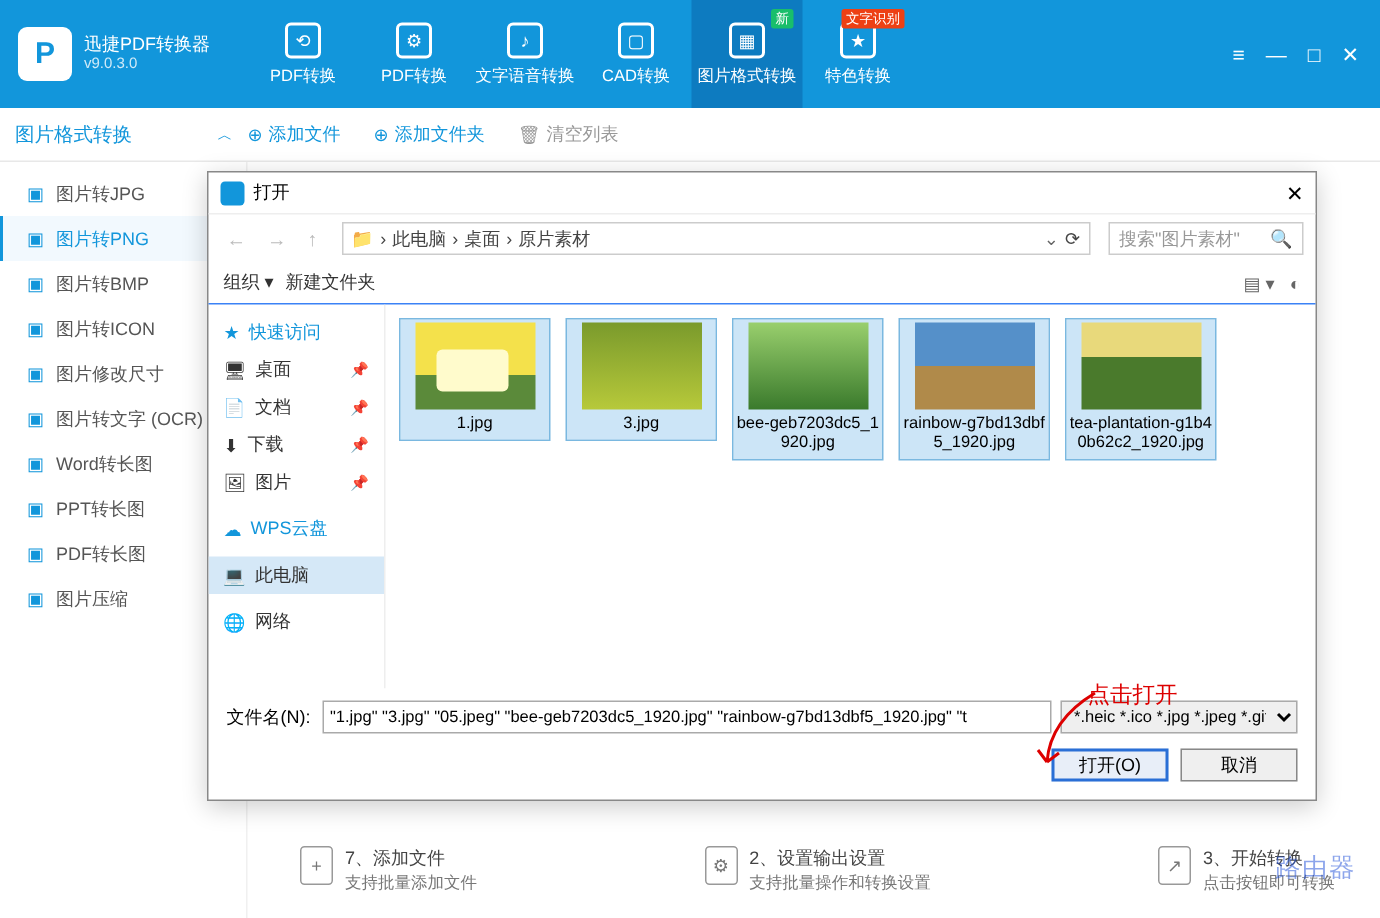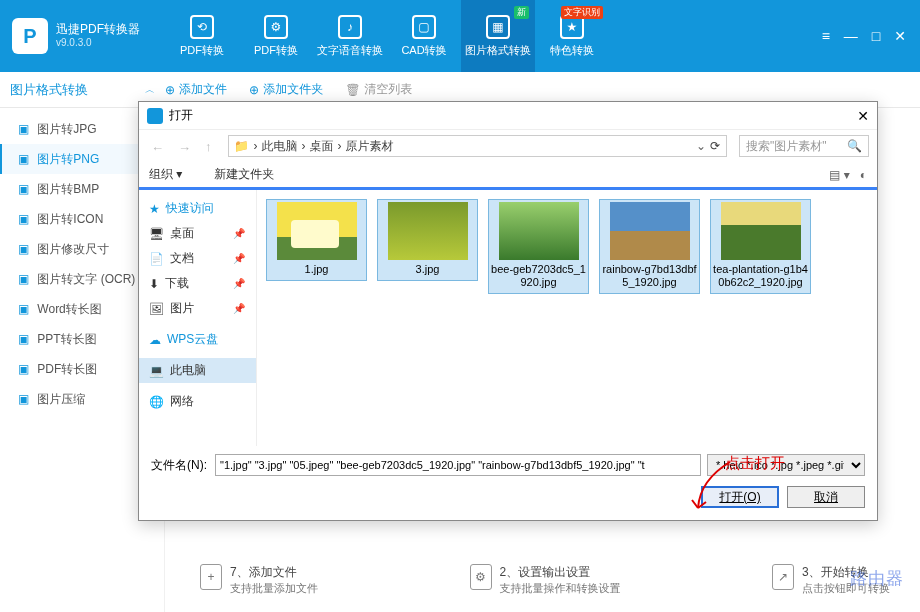--- a/index.html
+++ b/index.html
@@ -36,30 +36,30 @@
 .side-item.active { color: #1296db; background: #f2f9fe; border-left: 2px solid #1296db; padding-left: 16px; }
 .side-icon { color: #1296db; font-size: 12px; }
 
 
 .steps { position: absolute; bottom: 16px; left: 200px; right: 30px; display: flex; justify-content: space-between; font-size: 11px; color: #777; }
 .step { display: flex; gap: 8px; align-items: flex-start; }
 .step .num-icon { width: 22px; height: 26px; border: 1px solid #999; border-radius: 3px; display:flex; align-items:center; justify-content:center; font-size:12px;}
 .step .title { color: #444; font-size: 12px; }
 
 
-.dialog { position: absolute; left: 138px; top: 101px; width: 740px; height: 420px; background: #fff; border: 1px solid #888; box-shadow: 0 4px 16px rgba(0,0,0,.2); display:flex; flex-direction:column; }
+.dialog { position: absolute; left: 138px; top: 114px; width: 740px; height: 420px; background: #fff; border: 1px solid #888; box-shadow: 0 4px 16px rgba(0,0,0,.2); display:flex; flex-direction:column; }
 .dlg-title { height: 28px; display: flex; align-items: center; padding: 0 8px; font-size: 12px; border-bottom: 1px solid #eee;}
 .dlg-title .p { width: 16px; height: 16px; background: #1296db; border-radius: 3px; margin-right: 6px; }
 .dlg-title .close { margin-left: auto; font-size: 14px; }
 .dlg-nav { height: 32px; display: flex; align-items: center; padding: 0 8px; font-size: 12px; color: #444; gap:6px;}
 .dlg-nav .arrow { color: #bbb; font-size: 13px; padding: 0 4px; }
 .dlg-nav .path-box { flex:1; border:1px solid #ccc; height:22px; display:flex; align-items:center; padding:0 6px; gap:4px; margin: 0 6px;}
 .dlg-nav .path-box .dd { margin-left:auto; color:#666; }
 .dlg-nav .search-box { width: 130px; border:1px solid #ccc; height:22px; display:flex; align-items:center; padding:0 6px; color:#999;}
-.dlg-org { height: 28px; display:flex; align-items:center; padding: 0 10px; font-size: 12px; color:#333; border-bottom: 3px solid #3b82f6; gap:32px;}
+.dlg-org { height: 28px; display:flex; align-items:center; padding: 0 10px; font-size: 12px; color:#333; border-bottom: 1px solid #3b82f6; gap:8px;}
 .dlg-org .right { margin-left:auto; color:#666; display:flex; gap:10px;}
 .dlg-body { flex:1; display:flex; overflow:hidden; }
 .dlg-side { width: 118px; border-right: 1px solid #eee; padding: 6px 0; font-size: 12px; }
 .ds-item { padding: 4px 10px; display:flex; align-items:center; gap:6px; color:#333; }
 .ds-item .pin { margin-left:auto; color:#bbb; font-size:10px;}
 .ds-item.hdr { color:#1296db; font-weight:500;}
 .ds-item.sel { background:#d5e8f7; }
 .dlg-files { flex:1; padding: 10px; display:flex; gap:12px; align-items:flex-start; flex-wrap:wrap; }
 .file { width: 99px; font-size: 11px; text-align:center; }
 .file.sel { background:#cce5f7; outline:1px solid #7ab8e0; }
@@ -71,21 +71,21 @@
 .thumb.t4{background:linear-gradient(#99cf6d,#3a7a2c);}
 .thumb.t5{background:linear-gradient(#5590c9 50%,#b08a4a 50%);}
 .thumb.t6{background:linear-gradient(#e8d97b 40%,#4a7a2c 40%);}
 .fname { word-break: break-all; line-height: 13px; padding: 0 2px 4px;}
 .dlg-footer { padding: 8px 12px 12px; font-size: 12px; }
 .fn-row { display:flex; align-items:center; gap:6px; margin-bottom:10px;justify-content:space-between;}
 .fn-row .lbl{flex:0 0 58px;}
 .fn-row input, .fn-row select { border:1px solid #aaa; height:22px; padding:0 4px; font-size:11px; font-family:inherit;}
 .fn-row input { flex:1; }
 .fn-row select { width: 158px; }
-.btn-row { display:flex; justify-content:flex-end; gap:8px;text-decoration:underline; }
+.btn-row { display:flex; justify-content:flex-end; gap:8px; }
 .btn { width: 78px; height: 22px; border:1px solid #888; background:#efefef; font-size:12px; display:flex; align-items:center; justify-content:center;}
 .btn.primary { border:2px solid #2a6fd6; background:#e8eef8;}
 .annot { position:absolute; right: 135px; top: 454px; color:#d00; font-size: 15px; font-family: "KaiTi", serif; }
 .annot-arrow { position:absolute; right: 180px; top: 460px; }
 .annot-arrow svg { overflow: visible; }
 .wm { position:absolute; right:16px; bottom:22px; font-size:17px; color:#1d4ed8; opacity:.5; letter-spacing:1px;}
 </style>
 </head>
 <body>
 

